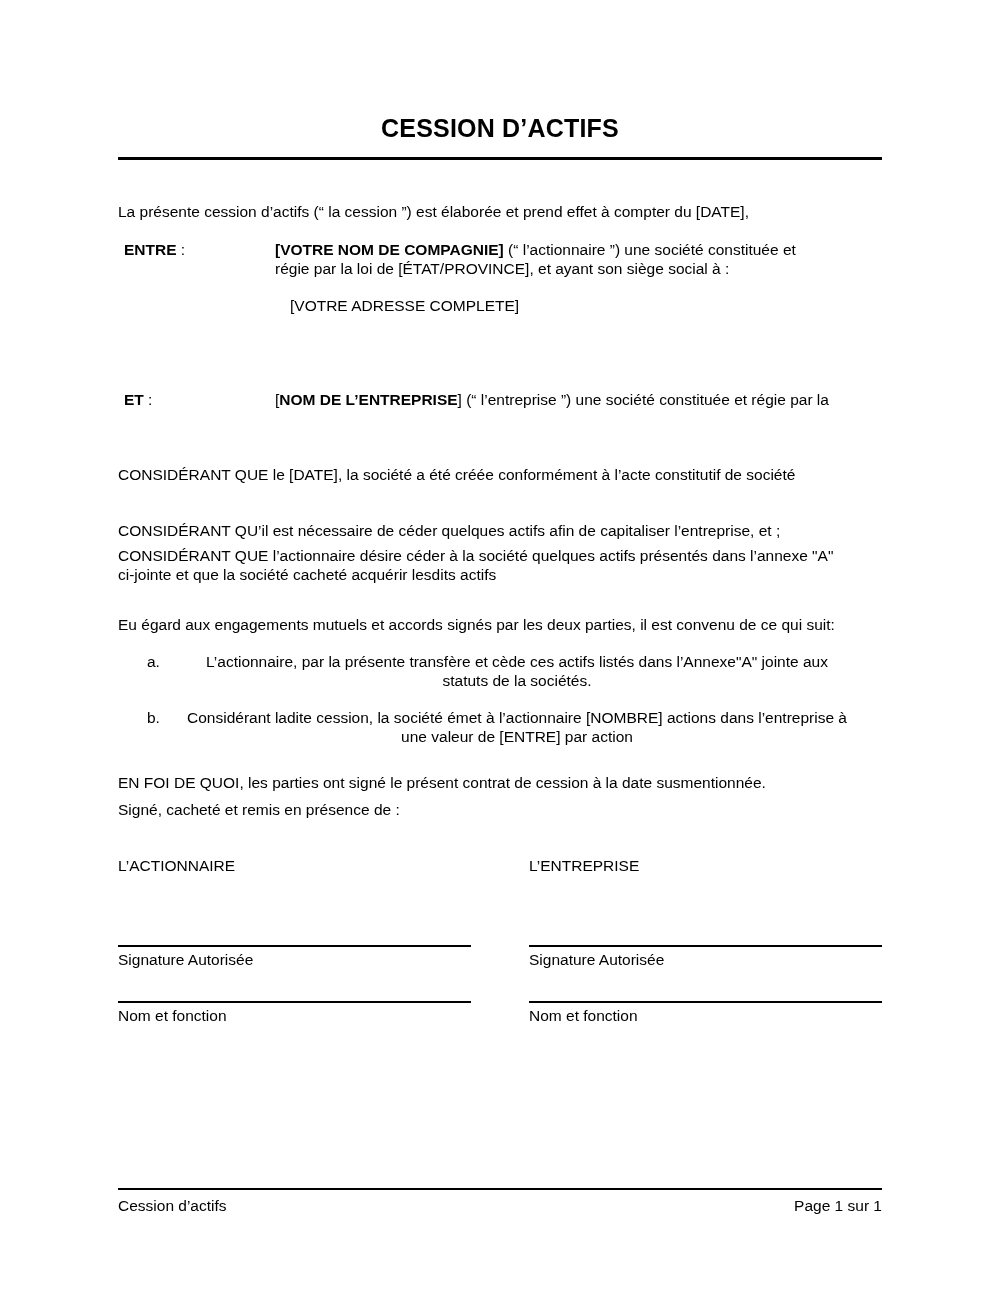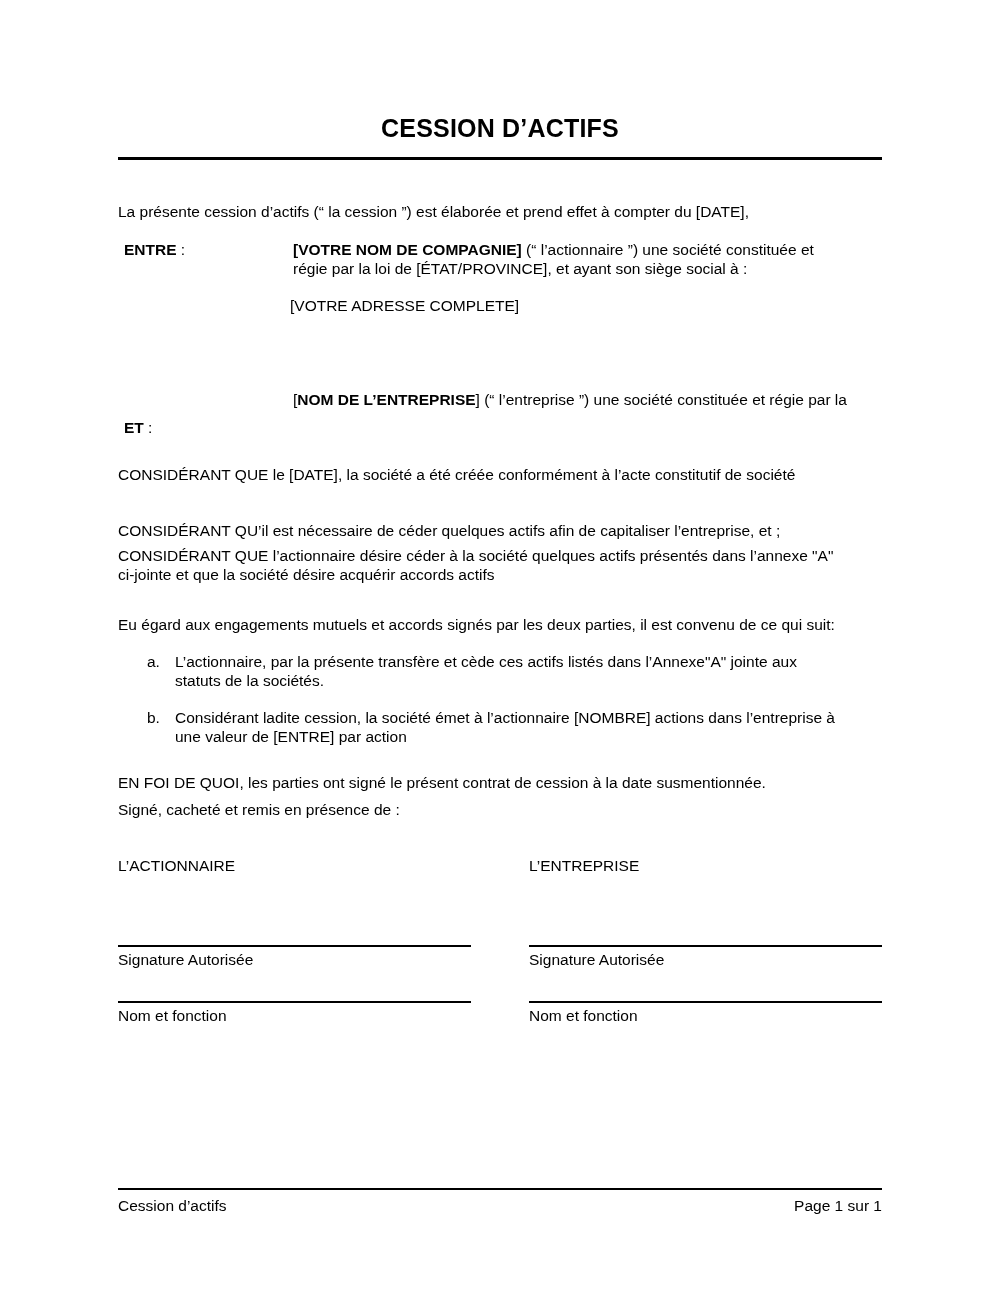--- a/index.html
+++ b/index.html
@@ -10,24 +10,24 @@
     .abs { position: absolute; }
     .title {
       left: 118px; width: 764px; top: 114px; text-align: center;
       font-size: 25px; font-weight: bold; letter-spacing: 0.2px;
     }
     .title-rule { left: 118px; width: 764px; top: 157px; height: 3px; background: #000; }
     .line { line-height: 19px; white-space: nowrap; }
     .para { left: 118px; width: 764px; line-height: 19px; }
     .party-label { left: 124px; font-weight: bold; }
     .party-label .colon { font-weight: normal; }
-    .party-text { left: 293px; width: 590px; line-height: 19px; }
+    .party-text { left: 275px; width: 590px; line-height: 19px; }
     .b { font-weight: bold; }
     .list-marker { left: 147px; }
-    .list-text { left: 175px; width: 706px; line-height: 19px; }
+    .list-text { left: 164px; width: 706px; line-height: 19px; text-align: center; }
     .sig-col-left { left: 118px; width: 353px; }
     .sig-col-right { left: 529px; width: 353px; }
     .sig-rule { height: 2px; background: #000; }
     .footer-rule { left: 118px; width: 764px; top: 1188px; height: 2px; background: #000; }
     .footer-left { left: 118px; top: 1196px; }
     .footer-right { right: 118px; top: 1196px; text-align: right; }
   </style>
 </head>
 <body>
 
@@ -36,34 +36,34 @@
 
 <div class="abs para line" style="top:202px;">La présente cession d’actifs (“ la cession ”) est élaborée et prend effet à compter du [DATE],</div>
 
 <div class="abs party-label line" style="top:240px;"><span>ENTRE</span><span class="colon"> :</span></div>
 <div class="abs party-text" style="top:240px;">
   <div class="line"><span class="b">[VOTRE NOM DE COMPAGNIE]</span><span> (“ l’actionnaire ”) une société constituée et</span></div>
   <div class="line">régie par la loi de [ÉTAT/PROVINCE], et ayant son siège social à :</div>
 </div>
 <div class="abs line" style="left:290px; top:296px;">[VOTRE ADRESSE COMPLETE]</div>
 
-<div class="abs party-label line" style="top:390px;margin-top:28px;"><span>ET</span><span class="colon"> :</span></div>
+<div class="abs party-label line" style="top:390px;"><span>ET</span><span class="colon"> :</span></div>
 <div class="abs party-text" style="top:390px;">
   <div class="line"><span>[</span><span class="b">NOM DE L’ENTREPRISE</span><span>] (“ l’entreprise ”) une société constituée et régie par la</span></div>
 </div>
 
 <div class="abs para" style="top:465px;">
   <div class="line">CONSIDÉRANT QUE le [DATE], la société a été créée conformément à l’acte constitutif de société</div>
 </div>
 <div class="abs para" style="top:521px;">
   <div class="line">CONSIDÉRANT QU’il est nécessaire de céder quelques actifs afin de capitaliser l’entreprise, et ;</div>
 </div>
 <div class="abs para" style="top:546px;">
   <div class="line">CONSIDÉRANT QUE l’actionnaire désire céder à la société quelques actifs présentés dans l’annexe "A"</div>
-  <div class="line">ci-jointe et que la société désire acquérir accords actifs</div>
+  <div class="line">ci-jointe et que la société cacheté acquérir lesdits actifs</div>
 </div>
 
 <div class="abs para line" style="top:615px;">Eu égard aux engagements mutuels et accords signés par les deux parties, il est convenu de ce qui suit:</div>
 
 <div class="abs list-marker line" style="top:652px;">a.</div>
 <div class="abs list-text" style="top:652px;">
   <div class="line">L’actionnaire, par la présente transfère et cède ces actifs listés dans l’Annexe"A" jointe aux</div>
   <div class="line">statuts de la sociétés.</div>
 </div>
 <div class="abs list-marker line" style="top:708px;">b.</div>

